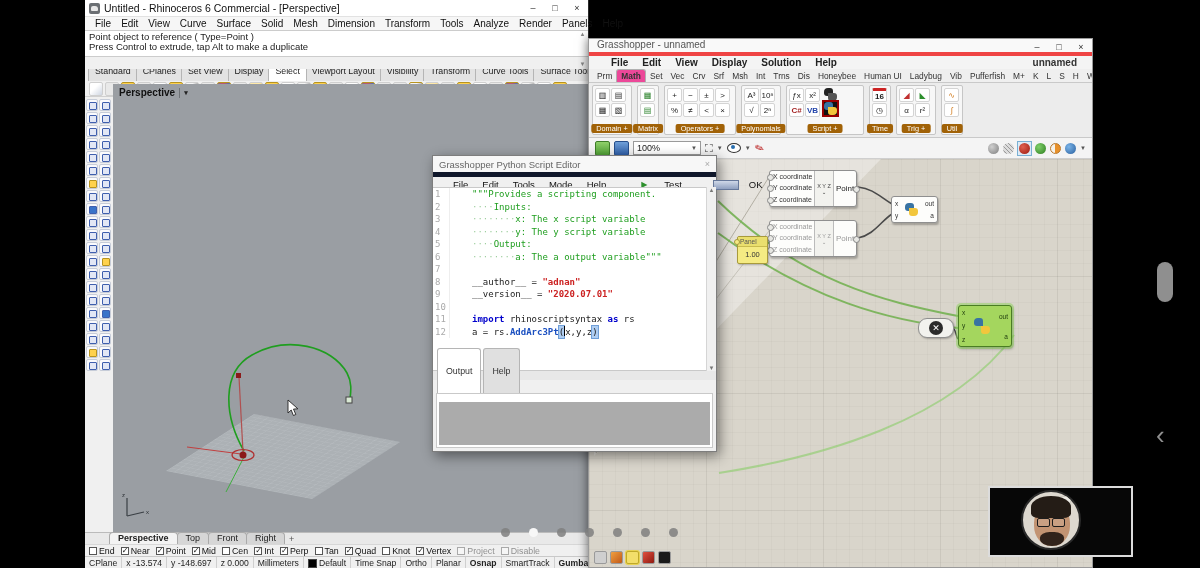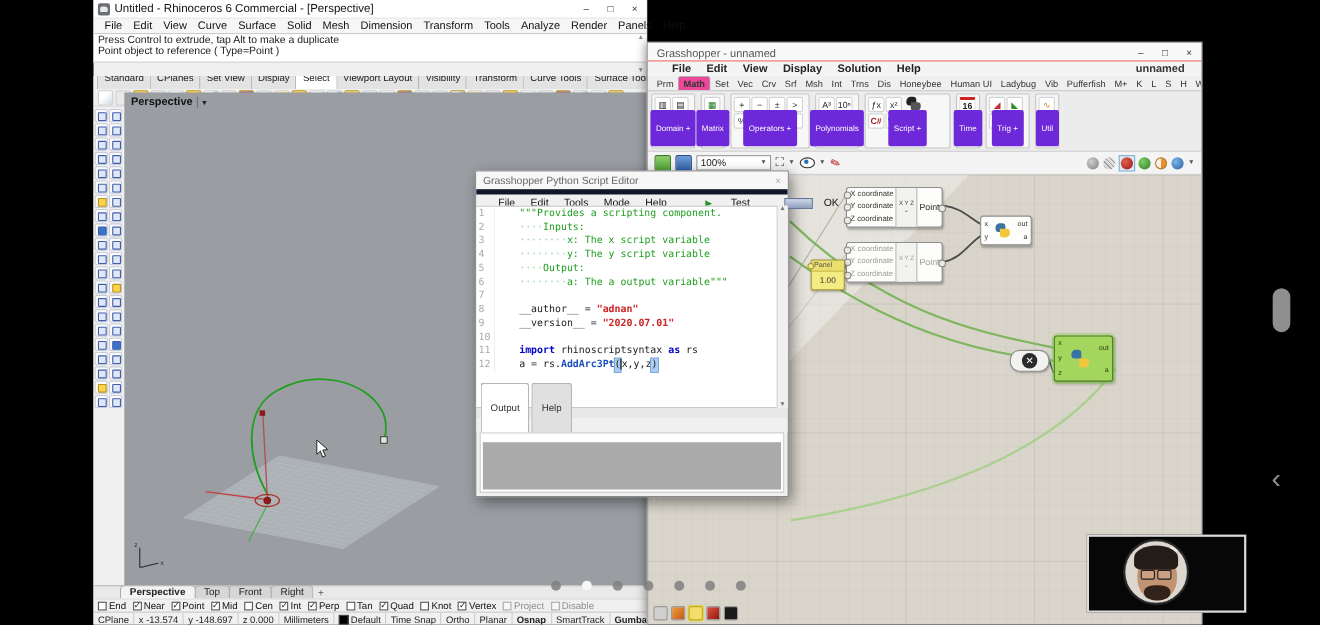--- a/index.html
+++ b/index.html
@@ -53,34 +53,34 @@
   .os-box{width:8px;height:8px;border:1px solid #555;background:#fff;box-sizing:border-box;position:relative;}
   .os-box.chk:after{content:"✓";position:absolute;left:0;top:-2px;font-size:8px;color:#111;}
   .os-lab{font-size:8.8px;color:#111;}
   
   .r-status{position:absolute;left:0;top:556px;width:100%;height:12px;background:#f0f0f0;display:flex;align-items:stretch;overflow:hidden;border-top:1px solid #c9c9c9;}
   .st-cell{display:inline-flex;align-items:center;gap:2px;font-size:8.6px;color:#222;padding:0 4px;border-right:1px solid #cfcfcf;white-space:nowrap;}
   .st-cell.bold{font-weight:bold;}
   .st-cell .swatch{width:7px;height:7px;background:#000;border:1px solid #444;display:inline-block;}
   
   #gh{position:absolute;left:588px;top:38px;width:505px;height:530px;background:#f0f0f0;border:1px solid #9a9a9a;box-sizing:border-box;box-shadow:0 0 10px rgba(0,0,0,.6);}
-  .gh-title{position:absolute;left:0;top:0;width:100%;height:17px;background:#f9f9f9;display:flex;align-items:flex-end;padding-left:8px;box-sizing:border-box;border-bottom:1px solid #ef4444;}
+  .gh-title{position:absolute;left:0;top:0;width:100%;height:17px;background:#f9f9f9;display:flex;align-items:flex-start;padding-left:8px;box-sizing:border-box;border-bottom:4px solid #ef4444;}
   .gh-title-text{font-size:10px;color:#555;}
   .gh-menu{position:absolute;left:0;top:17px;width:100%;height:13px;display:flex;align-items:center;padding:0 8px;box-sizing:border-box;background:#f4f4f4;}
   .gh-menu span{font-size:10px;color:#222;padding:0 7px;font-weight:bold;}
   .gh-menu .docname{margin-left:auto;color:#333;}
   .gh-tabs{position:absolute;left:0;top:30px;width:100%;height:13px;display:flex;align-items:flex-end;padding-left:4px;box-sizing:border-box;background:#efefef;overflow:hidden;}
   .gh-tab{font-size:8.4px;color:#333;padding:0 4px;height:12px;line-height:12px;white-space:nowrap;}
   .gh-tab.active{background:#ec4899;border:1px solid #b0b0b0;border-bottom:none;border-radius:3px 3px 0 0;font-weight:bold;}
   
   .gh-ribbon{position:absolute;left:0;top:43px;width:100%;height:56px;background:#ececec;border-top:1px solid #c9c9c9;border-bottom:1px solid #c9c9c9;display:flex;gap:5px;padding:2px 3px;box-sizing:border-box;overflow:hidden;}
   .gh-group{position:relative;background:#f7f7f7;border:1px solid #c6c6c6;border-radius:2px;height:50px;box-sizing:border-box;padding:2px 2px 12px 2px;}
   .gh-group-icons{display:flex;flex-wrap:wrap;gap:1px;align-content:flex-start;height:100%;}
   .gh-ic{width:15px;height:14px;border:1px solid #d4d4d4;border-radius:2px;background:#fff;font-size:8px;display:inline-flex;align-items:center;justify-content:center;color:#222;box-sizing:border-box;}
-  .gh-group-label{position:absolute;left:50%;transform:translateX(-50%);bottom:1px;background:#6d28d9;color:#fff;font-size:7.3px;line-height:9px;padding:12px 5px;border-radius:2px;white-space:nowrap;margin-top:26px;}
+  .gh-group-label{position:absolute;left:50%;transform:translateX(-50%);bottom:1px;background:#a16207;color:#fff;font-size:7.3px;line-height:9px;padding:0 5px;border-radius:2px;white-space:nowrap;margin-top:26px;}
   .g-matrix .gh-ic{color:#1d7a1d;}
   .g-script .gh-group-icons .gh-ic:nth-child(3){color:#a32222;font-weight:bold;}
   .g-script .gh-group-icons .gh-ic:nth-child(4){color:#2244aa;font-weight:bold;}
   .g-time .gh-ic:first-child{border-top:3px solid #c22;font-weight:bold;}
   .g-trig .gh-ic:nth-child(1){color:#c03030;}
   .g-trig .gh-ic:nth-child(2){color:#2d8f2d;}
   .g-util .gh-ic{color:#d07818;}
   .py-stack{display:flex;flex-direction:column;gap:1px;margin-left:1px;}
   .pylogo{width:13px;height:13px;position:relative;display:inline-block;}
   .pylogo:before{content:"";position:absolute;left:0;top:0;width:9px;height:8px;background:#3873a3;border-radius:4px 3px 0 3px;}
@@ -212,22 +212,22 @@
         <span>Mesh</span>
         <span>Dimension</span>
         <span>Transform</span>
         <span>Tools</span>
         <span>Analyze</span>
         <span>Render</span>
         <span>Panels</span>
         <span>Help</span>
       </div>
     <div class="r-cmd">
+      <div class="r-cmd-line">Point object to reference ( Type=Point )</div>
       <div class="r-cmd-line">Press Control to extrude, tap Alt to make a duplicate</div>
-      <div class="r-cmd-line">Point object to reference ( Type=Point )</div>
     </div>
     <div class="r-cmd-scroll">
         <span>▲</span>
         <span>▼</span>
       </div>
     <div class="r-tabs">
         <span class="r-tab">Standard</span>
         <span class="r-tab">CPlanes</span>
         <span class="r-tab">Set View</span>
         <span class="r-tab">Display</span>

